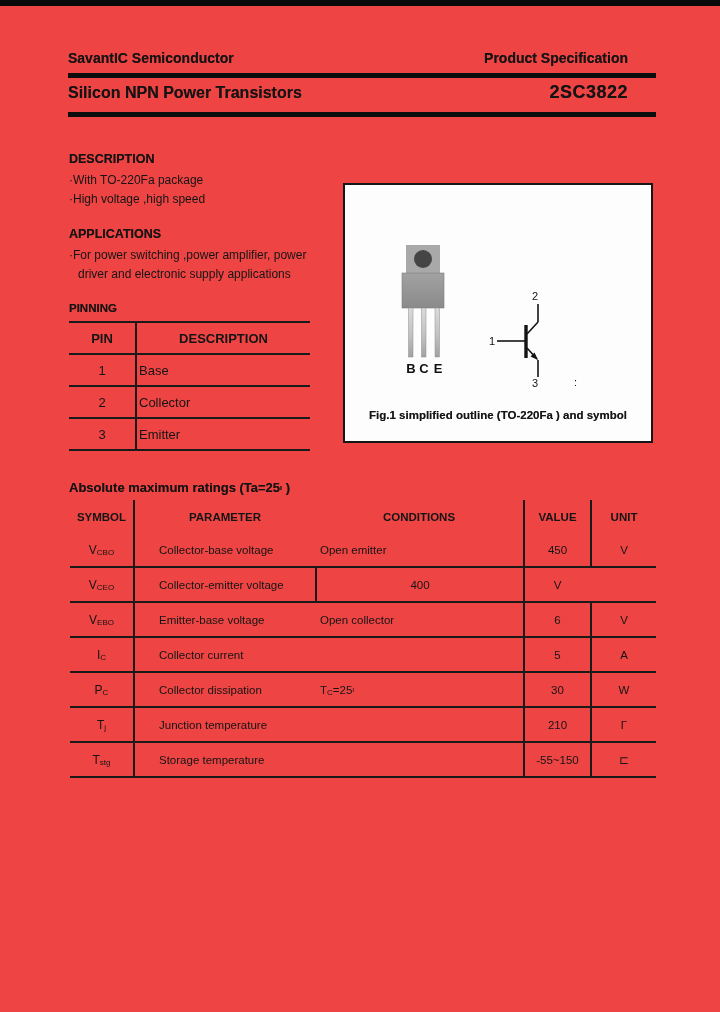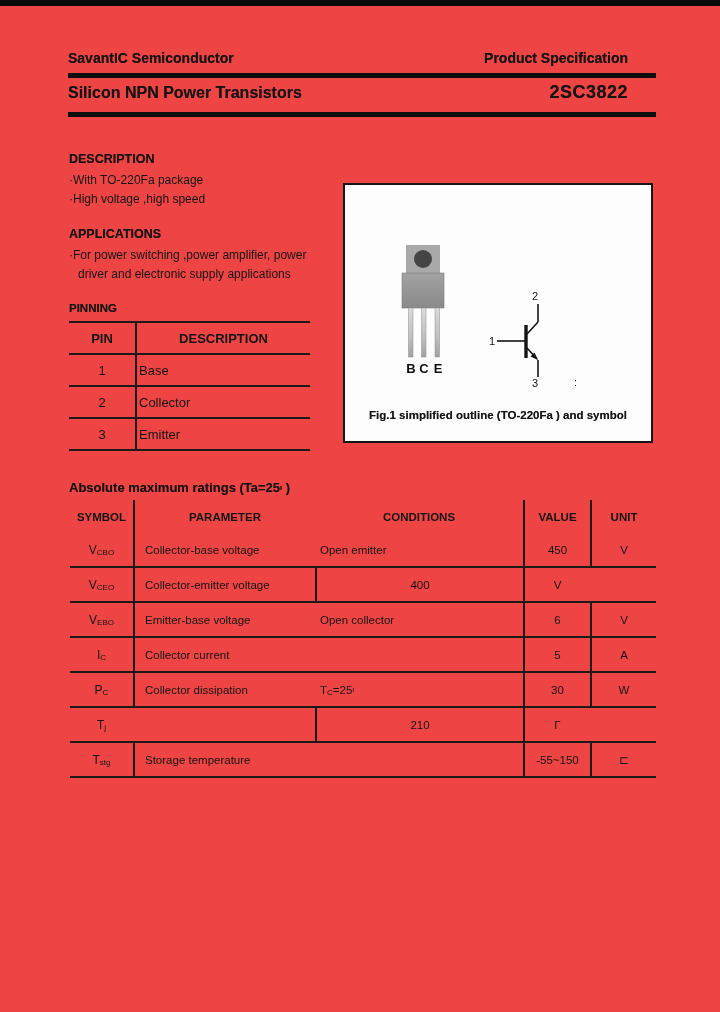--- a/index.html
+++ b/index.html
@@ -46,21 +46,21 @@
   .fig-box{left:343px;top:183px;width:310px;height:260px;border:2px solid #161616;box-sizing:border-box;background:#fdfdfd;}
   .fig-caption{left:0;top:224px;width:100%;text-align:center;font-size:11.5px;font-weight:bold;}
 
   
   .rat-head{left:69px;top:480px;font-size:13px;font-weight:bold;}
   .deg{font-size:7px;vertical-align:2px;}
   .rat-table{left:70px;top:500px;width:586px;}
   .rt-row{display:grid;grid-template-columns:63px 182px 208px 67px 66px;height:33px;font-size:11.5px;}
   .rt-row>div{display:flex;align-items:center;box-sizing:border-box;}
   .rt-row .sym{justify-content:center;}
-  .rt-row .par{border-left:2px solid #1a1a1a;padding-left:10px;}
+  .rt-row .par{border-left:2px solid #1a1a1a;padding-left:24px;}
   .rt-row .cond{padding-left:5px;}
   .rt-row .val{border-left:2px solid #1a1a1a;justify-content:center;}
   .rt-row .unit{border-left:2px solid #1a1a1a;justify-content:center;}
   .rt-row.data{border-bottom:2px solid #1a1a1a;}
   .rt-row.hdr{font-weight:bold;}
   .rt-row.hdr>div{justify-content:center;padding-left:0;}
   .sub{font-size:8px;vertical-align:-3px;line-height:1;align-self:flex-end;padding-bottom:9px;}
   .symtxt{font-size:12px;}
 </style>
 </head>
@@ -236,20 +236,21 @@
         </div>
       <div class="val">30</div>
       <div class="unit">W</div>
     </div>
 
     <div class="rt-row data">
       <div class="sym symtxt">
           <span>T</span>
           <span class="sub">j</span>
         </div>
+      <div class="par">Junction temperature</div>
       <div class="cond">
           <span></span>
           <span class="sub"></span>
           <span></span>
           <span class="deg"></span>
         </div>
       <div class="val">210</div>
       <div class="unit">Γ</div>
     </div>
 

